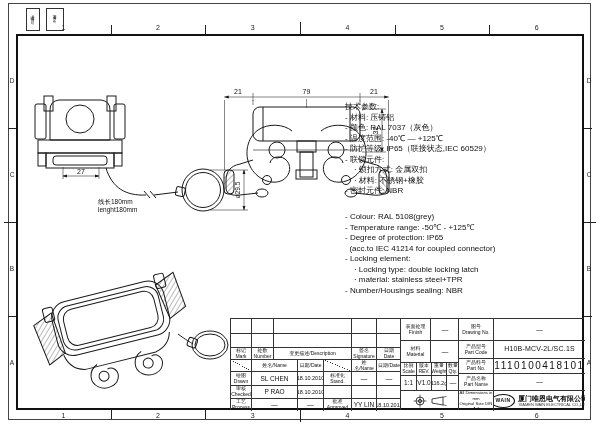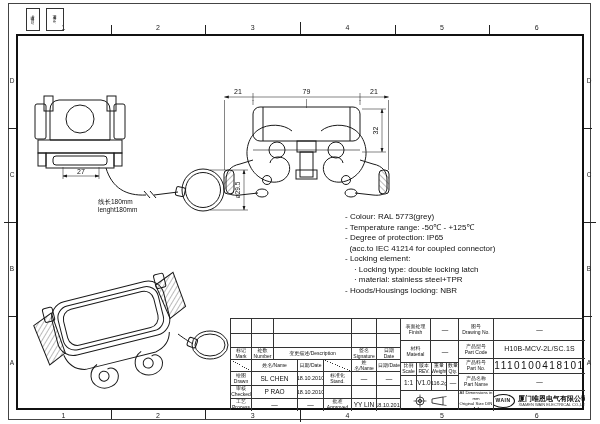--- a/index.html
+++ b/index.html
@@ -237,31 +237,45 @@
       <path d="M178,334 C186,340 190,342 193,344"></path>
       <rect x="188" y="338" width="9" height="9" rx="2" transform="rotate(20 192 342)"></rect>
       <ellipse cx="210" cy="345" rx="18" ry="14"></ellipse>
       <ellipse cx="210" cy="345" rx="15" ry="11"></ellipse>
     </g>
   </svg>
 
   <div class="abs" id="cable-note">线长180mm
 lenght180mm</div>
 
+  <div class="abs spec" id="spec-cn">
+    <div class="spec-title">技术参数:</div>
+    <div>
+
+    <div class="spec-line">- 材料: 压铸铝</div>
+        <div class="spec-line">- 颜色: RAL 7037（灰色）</div>
+        <div class="spec-line">- 温度范围: -40℃ — +125℃</div>
+        <div class="spec-line">- 防护等级: IP65（联接状态,IEC 60529）</div>
+        <div class="spec-line">- 联锁元件:</div>
+        <div class="spec-line">    · 锁扣方式: 金属双扣</div>
+        <div class="spec-line">    · 材料: 不锈钢+橡胶</div>
+        <div class="spec-line">- 密封元件: NBR</div>
+      </div>
+  </div>
   <div class="abs spec" id="spec-en">
     <div>
 
-        <div class="spec-line">- Colour: RAL 5773(grey)</div>
+        <div class="spec-line">- Colour: RAL 5108(grey)</div>
         <div class="spec-line">- Temperature range: -50℃ - +125℃</div>
         <div class="spec-line">- Degree of protection: IP65</div>
         <div class="spec-line">  (acc.to IEC 41214 for coupled connector)</div>
         <div class="spec-line">- Locking element:</div>
         <div class="spec-line">    · Locking type: double locking latch</div>
         <div class="spec-line">    · material: stainless steel+TPR</div>
-        <div class="spec-line">- Hoods/Housings locking: NBR</div>
+        <div class="spec-line">- Number/Housings sealing: NBR</div>
       </div>
   </div>
 
   <div class="abs tb" id="tb-left">
     <div class="tb-grid" style="grid-template-columns:20px 22px 78px 25px 25px;grid-auto-rows:14px;">
       <div class="tb-cell noleft notop"></div>
       <div class="tb-cell notop"></div>
       <div class="tb-cell notop"></div>
       <div class="tb-cell notop"></div>
       <div class="tb-cell notop"></div>

